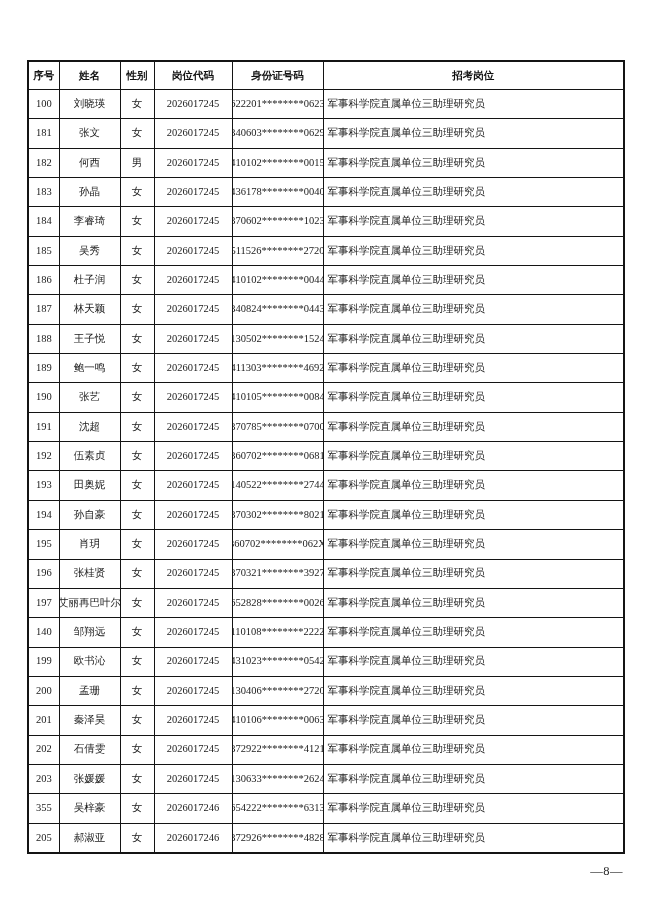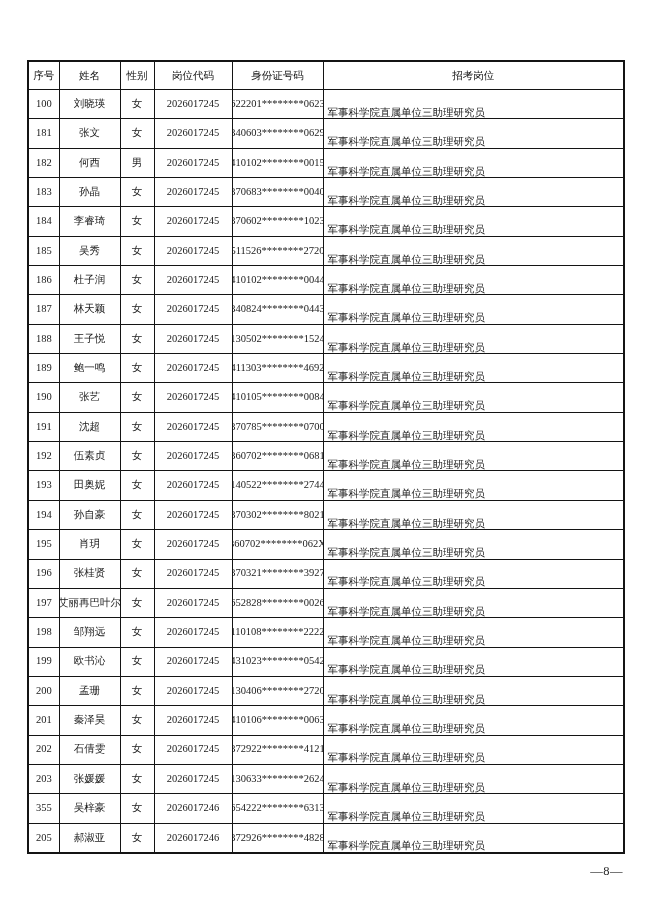--- a/index.html
+++ b/index.html
@@ -33,21 +33,21 @@
     padding: 0;
     text-align: center;
     vertical-align: middle;
     font-size: 10.5px;
     line-height: 1;
     overflow: hidden;
   }
   table.roster thead th {
     height: 27px;
     font-family: "Liberation Sans", "DejaVu Sans", sans-serif;
-    font-weight: normal;
+    font-weight: bold;
     font-size: 10.5px;
     color: #111111;
   }
   table.roster tbody td {
     height: 28.35px;
     font-family: "Liberation Serif", "DejaVu Serif", serif;
   }
   td .cellwrap {
     display: flex;
     justify-content: center;
@@ -56,21 +56,20 @@
     width: 100%;
     overflow: hidden;
   }
   td .cellwrap > span {
     flex: 0 0 auto;
     white-space: nowrap;
   }
   td.c-pos .cellwrap {
     justify-content: flex-start;
     padding-left: 4px;
-    align-items: flex-end;
   }
   .pageno {
     position: absolute;
     right: 27px;
     top: 864px;
     font-size: 12.5px;
     letter-spacing: 0.5px;
     color: #2a2a2a;
     font-family: "Liberation Serif", "DejaVu Serif", serif;
   }
@@ -212,21 +211,21 @@
               <span>女</span>
             </div>
           </td>
           <td class="c-code">
             <div class="cellwrap">
               <span>2026017245</span>
             </div>
           </td>
           <td class="c-id">
             <div class="cellwrap">
-              <span>370683********0040</span>
+              <span>436178********0040</span>
             </div>
           </td>
           <td class="c-pos">
             <div class="cellwrap">
               <span>军事科学院直属单位三助理研究员</span>
             </div>
           </td>
         </tr>
         <tr>
           <td class="c-seq">
@@ -672,21 +671,21 @@
           </td>
           <td class="c-pos">
             <div class="cellwrap">
               <span>军事科学院直属单位三助理研究员</span>
             </div>
           </td>
         </tr>
         <tr>
           <td class="c-seq">
             <div class="cellwrap">
-              <span>198</span>
+              <span>140</span>
             </div>
           </td>
           <td class="c-name">
             <div class="cellwrap">
               <span>邹翔远</span>
             </div>
           </td>
           <td class="c-gender">
             <div class="cellwrap">
               <span>女</span>

